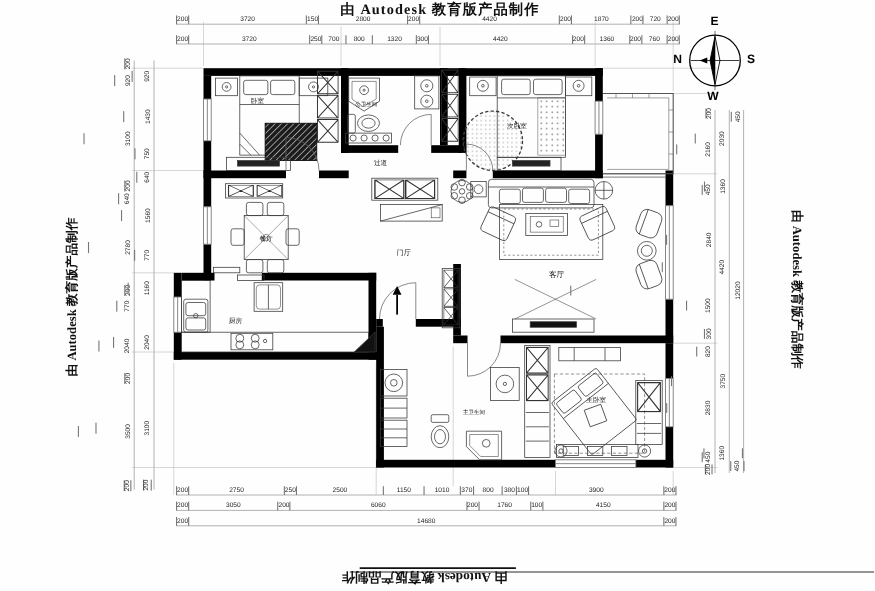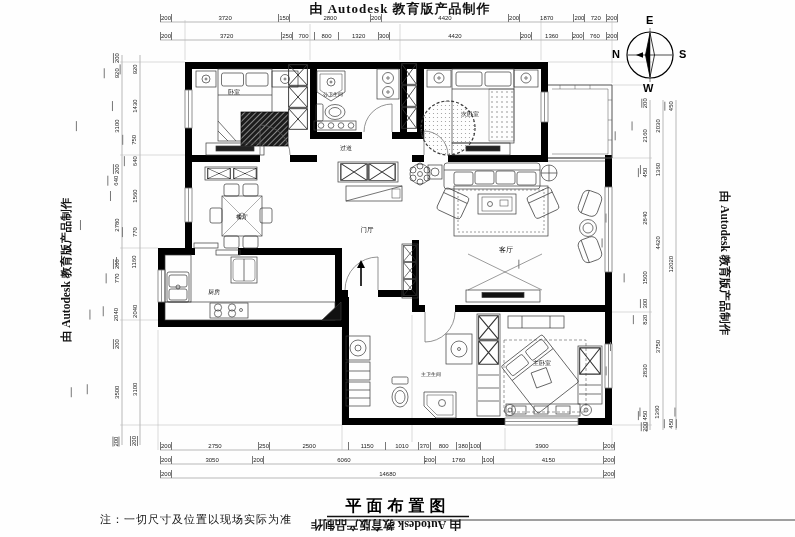--- a/index.html
+++ b/index.html
@@ -605,16 +605,14 @@
 <span class="compass-letter" style="left:646px;top:14px">E</span>
 <span class="compass-letter" style="left:612px;top:48px">N</span>
 <span class="compass-letter" style="left:679px;top:48px">S</span>
 <span class="compass-letter" style="left:643px;top:82px">W</span>
 
 <div class="wm wm-top">由 Autodesk 教育版产品制作</div>
 <div class="wm wm-left">由 Autodesk 教育版产品制作</div>
 <div class="wm wm-right">由 Autodesk 教育版产品制作</div>
 <div class="wm wm-bottom">由 Autodesk 教育版产品制作</div>
 
-<div class="sheet-title">平面布置图</div>
-<div class="sheet-note">注：一切尺寸及位置以现场实际为准</div>
 
 </div>
 
 </body></html>

